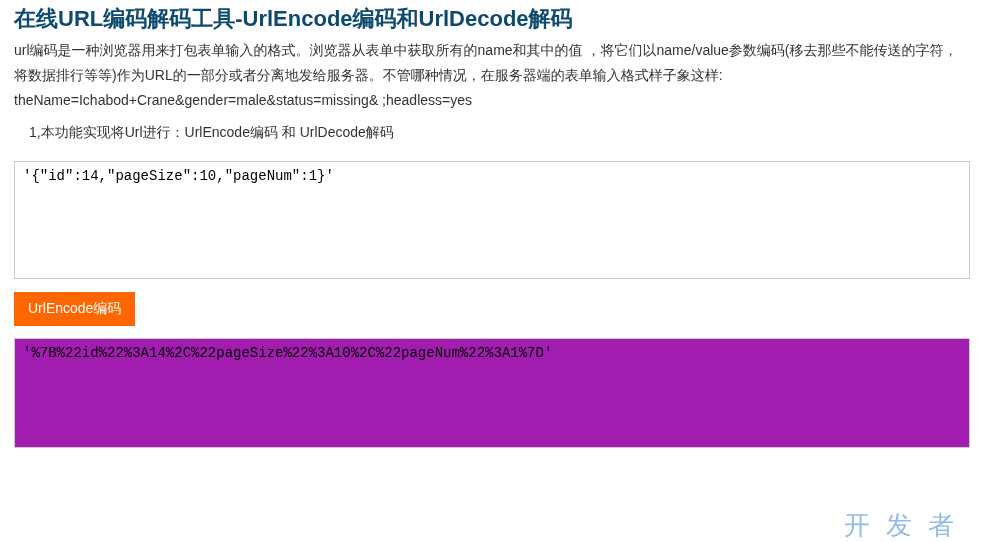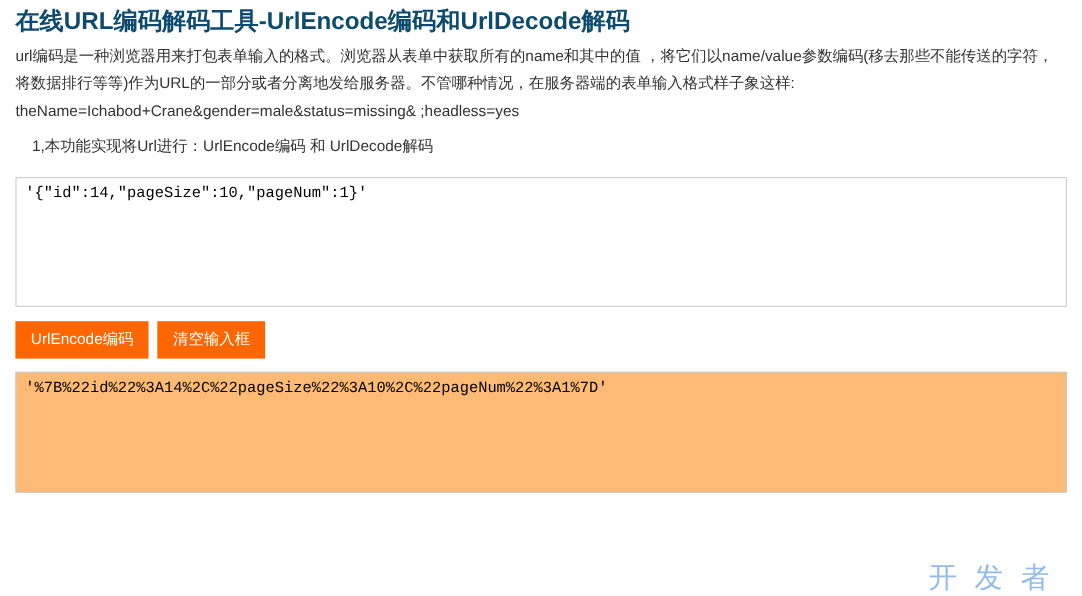--- a/index.html
+++ b/index.html
@@ -64,21 +64,21 @@
   }
   .output {
     width: 100%;
     height: 110px;
     padding: 6px 8px;
     border: 1px solid #ccc;
     font-family: Consolas, "Courier New", monospace;
     font-size: 14px;
     resize: none;
     color: #000;
-    background: #fdba74;
+    background: #a21caf;
   }
   .watermark {
     position: absolute;
     right: 0;
     bottom: 8px;
     text-align: right;
     pointer-events: none;
     line-height: 0.95;
   }
   .watermark .cn {
@@ -107,21 +107,20 @@
   <div class="desc">url编码是一种浏览器用来打包表单输入的格式。浏览器从表单中获取所有的name和其中的值 ，将它们以name/value参数编码(移去那些不能传送的字符，将数据排行等等)作为URL的一部分或者分离地发给服务器。不管哪种情况，在服务器端的表单输入格式样子象这样: theName=Ichabod+Crane&amp;gender=male&amp;status=missing&amp; ;headless=yes</div>
 
   <div class="line">1,本功能实现将Url进行：UrlEncode编码 和 UrlDecode解码</div>
 
   <div class="spacer"></div>
 
   <textarea class="box" style="">'{"id":14,"pageSize":10,"pageNum":1}'</textarea>
 
   <div class="btnrow">
     <button class="btn">UrlEncode编码</button>
-    <button class="btn">清空输入框</button>
   </div>
 
   <textarea class="output" style="">'%7B%22id%22%3A14%2C%22pageSize%22%3A10%2C%22pageNum%22%3A1%7D'</textarea>
 
   <div class="watermark">
     <div class="cn">开发者</div>
   </div>
 
 </div>
 

